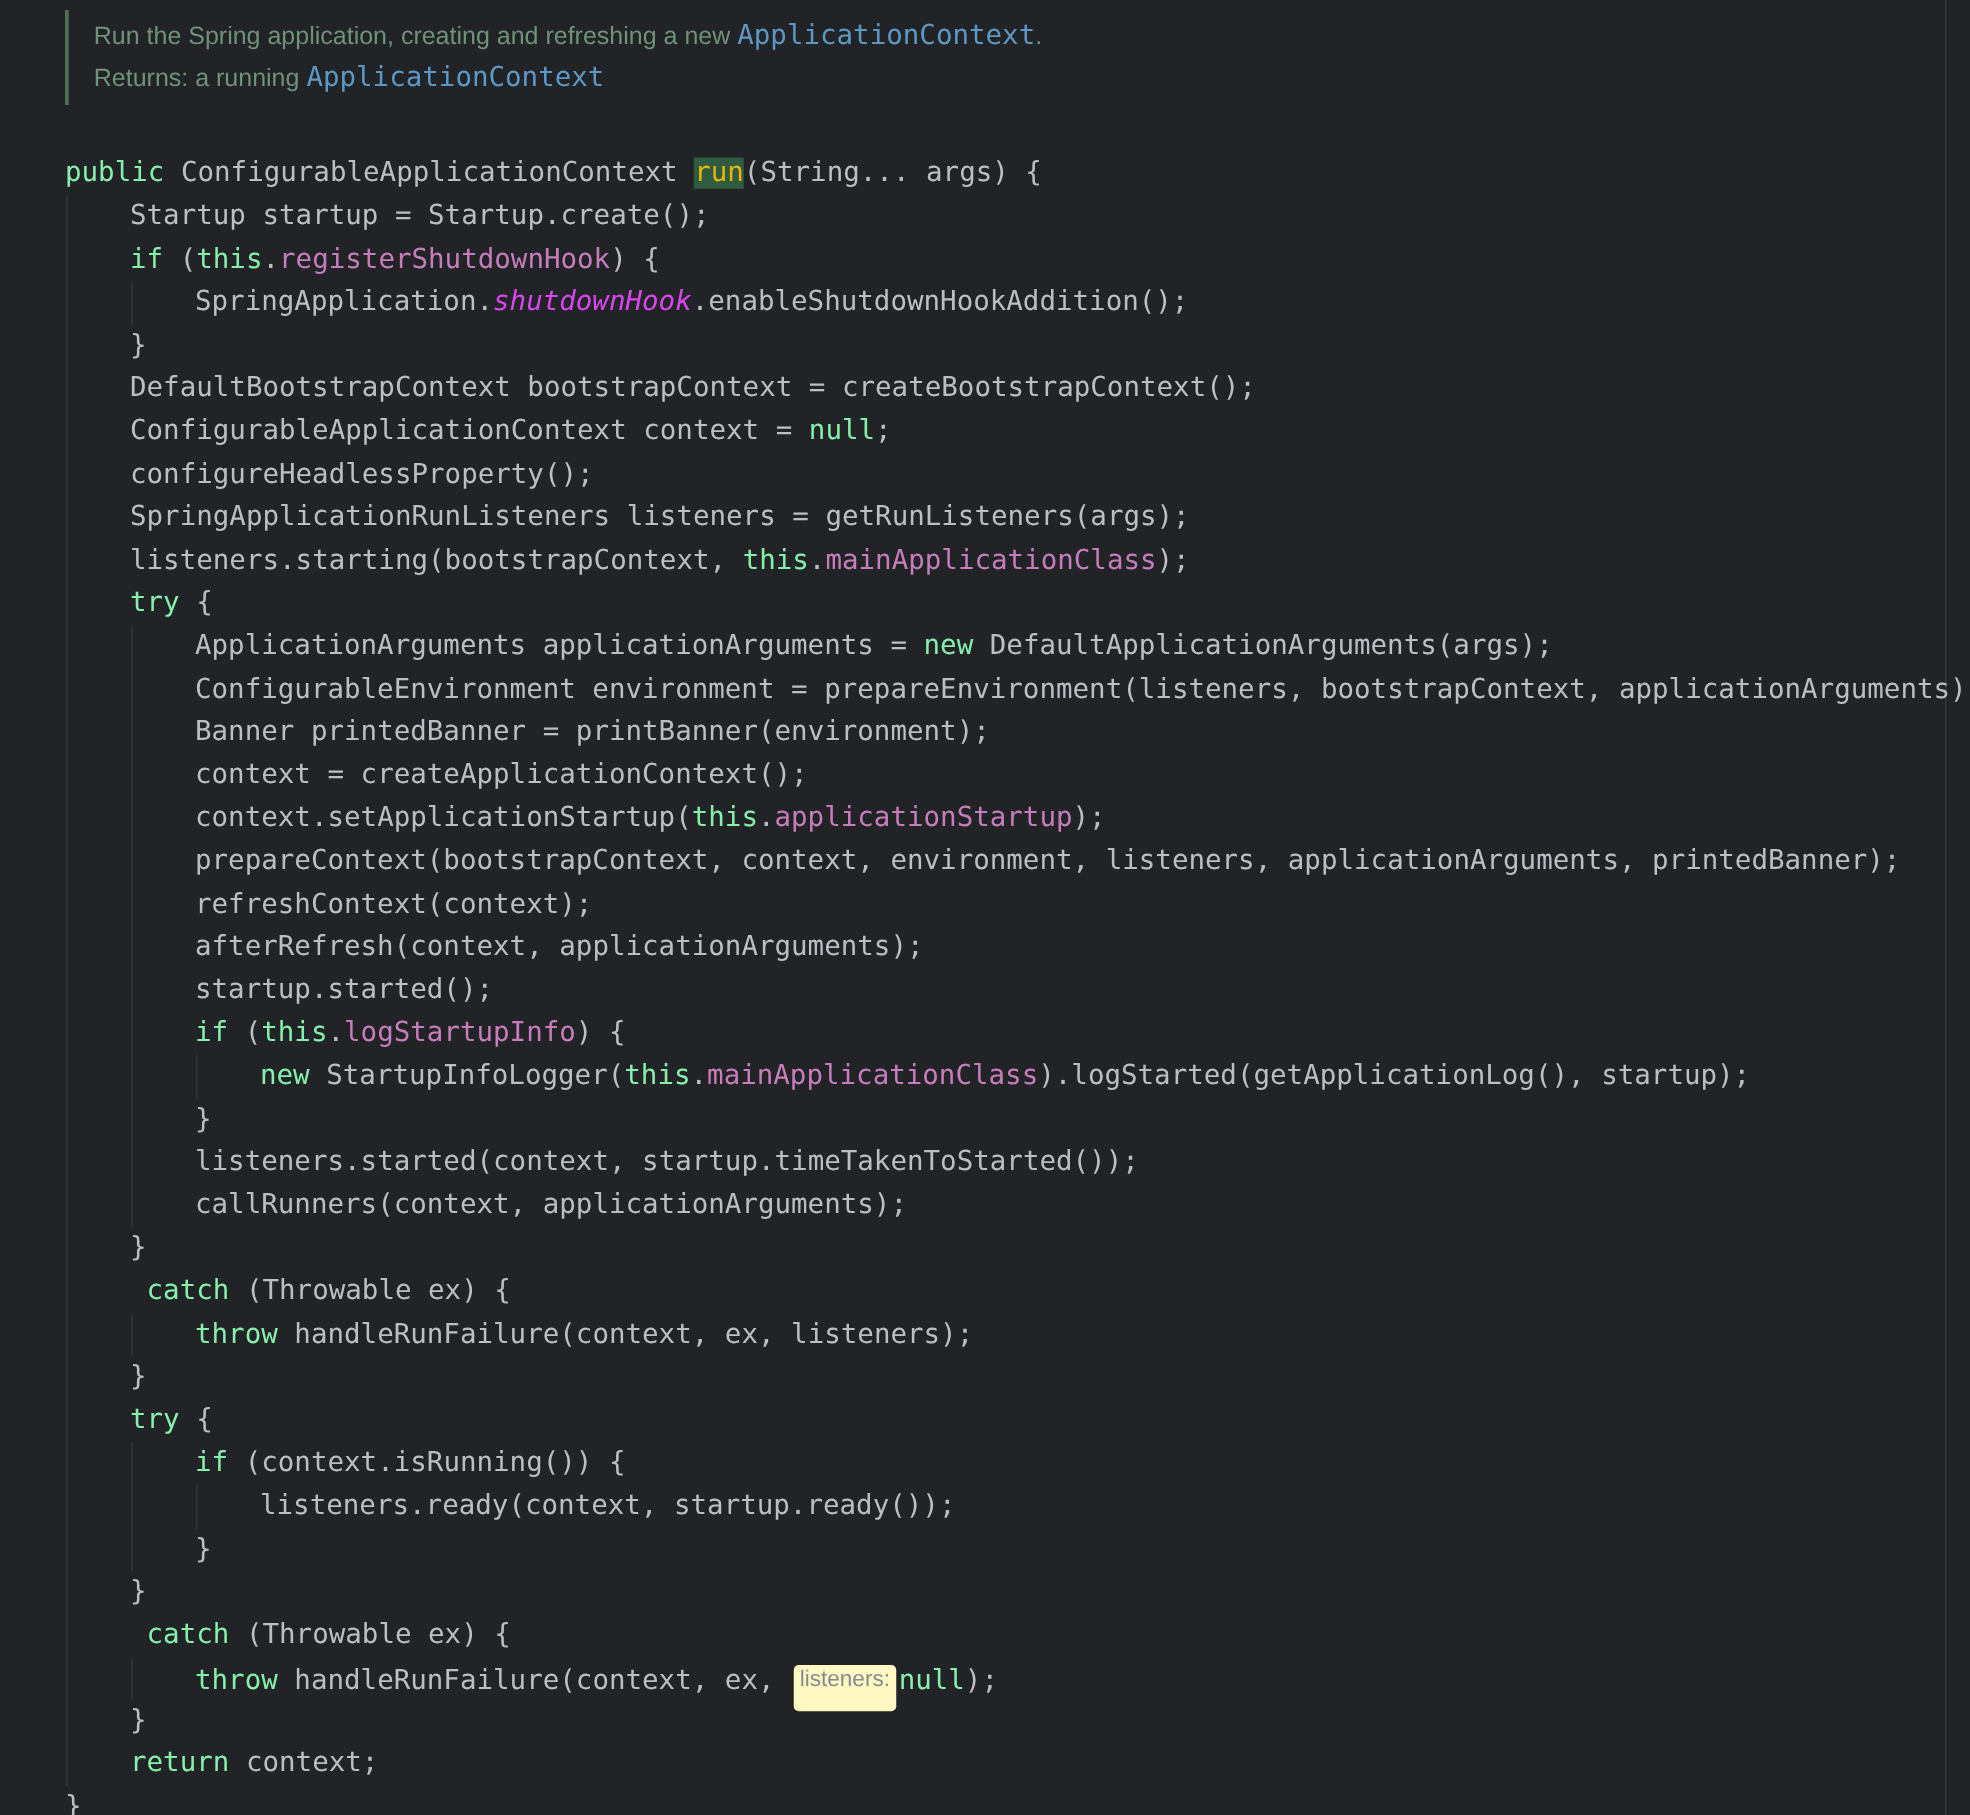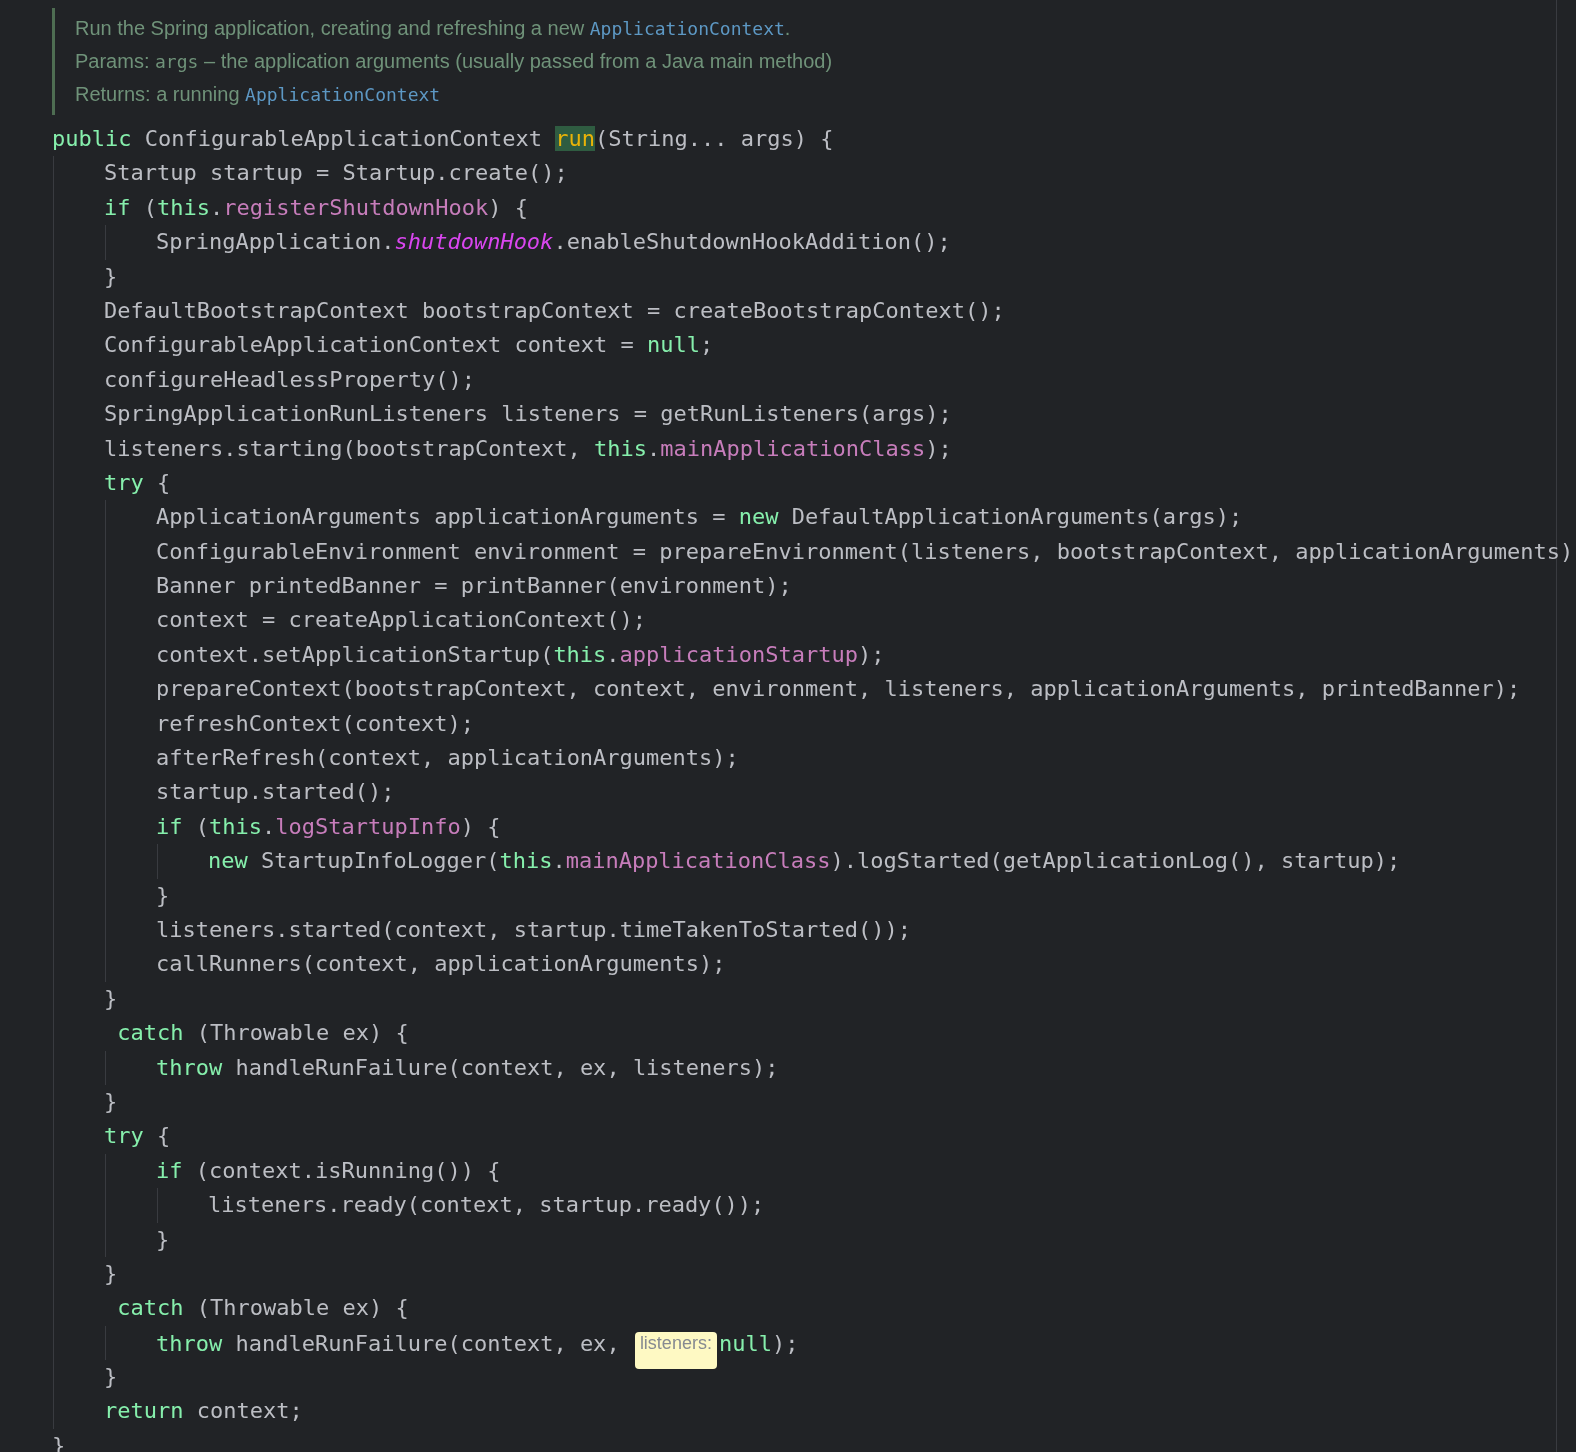--- a/index.html
+++ b/index.html
@@ -46,21 +46,21 @@
   }
   .docline {
     font-family: "Liberation Sans", "DejaVu Sans", sans-serif;
     font-size: 20px;
     line-height: 33px;
     color: #6f9279;
     white-space: pre;
   }
   .docline .mono {
     font-family: "DejaVu Sans Mono", "Liberation Mono", monospace;
-    font-size: 18px;
+    font-size: 22px;
     color: #5d98c4;
   }
   .docline .mono-dim {
     font-family: "DejaVu Sans Mono", "Liberation Mono", monospace;
     font-size: 18px;
     color: #6f9279;
   }
 
   
   #code {
@@ -113,21 +113,20 @@
 <body>
 
 <div id="editor">
 
   <div class="margin-guide"></div>
 
   <div class="docblock">
 
     <div class="docline"><span>Run the Spring application, creating and refreshing a new </span><span class="mono">ApplicationContext</span><span>.</span></div>
 
-    <div class="docline"><span>Params: </span><span class="mono-dim">args</span><span> – the application arguments (usually passed from a Java main method)</span></div>
 
     <div class="docline"><span>Returns: a running </span><span class="mono">ApplicationContext</span></div>
   </div>
 
   <div id="code">
       <div class="line"><span style="padding-left: 0px;"><span class="kw">public</span><span class="punct"> </span><span class="ident">ConfigurableApplicationContext</span><span class="punct"> </span><span class="sel">run</span><span class="punct">(</span><span class="ident">String</span><span class="punct">... </span><span class="ident">args</span><span class="punct">) {</span></span></div>
       <div class="line"><span style="padding-left: 52px;"><span class="ident">Startup</span><span class="punct"> </span><span class="ident">startup</span><span class="punct"> = </span><span class="ident">Startup</span><span class="punct">.</span><span class="ident">create</span><span class="punct">();</span></span></div>
       <div class="line"><span style="padding-left: 52px;"><span class="kw">if</span><span class="punct"> (</span><span class="kw">this</span><span class="punct">.</span><span class="field">registerShutdownHook</span><span class="punct">) {</span></span></div>
       <div class="line"><span style="padding-left: 104px;"><span class="ident">SpringApplication</span><span class="punct">.</span><span class="sfield">shutdownHook</span><span class="punct">.</span><span class="ident">enableShutdownHookAddition</span><span class="punct">();</span></span></div>
       <div class="line"><span style="padding-left: 52px;"><span class="punct">}</span></span></div>

